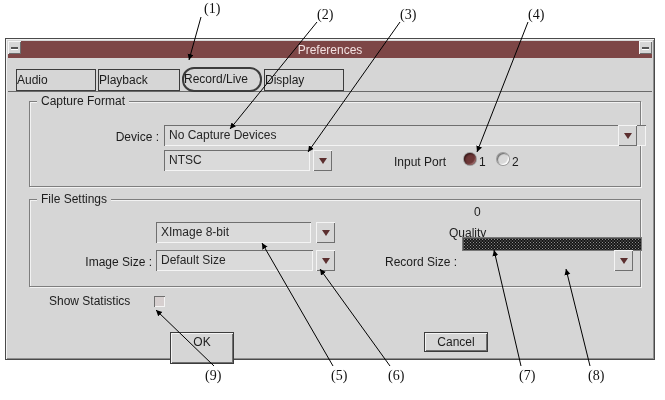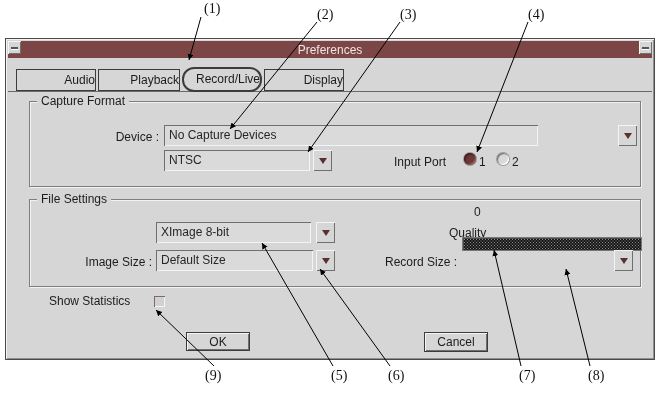--- a/index.html
+++ b/index.html
@@ -13,21 +13,21 @@
             box-shadow: inset 1px 1px 0 #f2f2f2, inset -1px -1px 0 #8f8f8f; }
   .titlebar { position: absolute; left: 2px; top: 2px; width: 644px; height: 17px;
               background: #7d4646; display: flex; align-items: center; justify-content: center; }
   .title { font-size: 12px; color: #f2e2e2; }
   .tb-btn { position: absolute; top: 2px; width: 13px; height: 13px; background: #d6d6d6;
             box-shadow: inset 1px 1px 0 #f4f4f4, inset -1px -1px 0 #6f6f6f; }
   .tb-btn.left { left: 2px; } .tb-btn.right { right: 2px; }
   .dash { position: absolute; left: 3px; top: 6px; width: 7px; height: 2px; background: #555; box-shadow: 0 1px 0 #fff; }
 
   .tab { position: absolute; top: 30px; height: 22px; border: 1px solid #3c3c3c; background: #d6d6d6;
-         font-size: 12px; color: #1c1c1c; text-align: right; line-height: 20px; z-index: 1; }
+         font-size: 12px; color: #1c1c1c; text-align: left; line-height: 20px; z-index: 1; }
   .tab.active { top: 28px; height: 25px; border-width: 2px; line-height: 21px; z-index: 2; border-radius: 12px; }
   .tabline { position: absolute; left: 2px; top: 52px; width: 644px; height: 1px; background: #6a6a6a; }
 
   .group { position: absolute; border: 1px solid #7e7e7e; box-shadow: inset 1px 1px 0 #f2f2f2, 1px 1px 0 #f2f2f2; }
   .group-label { position: absolute; z-index: 2; background: #d6d6d6; padding: 0 4px;
                  font-size: 12px; color: #1c1c1c; height: 15px; line-height: 15px; white-space: nowrap; }
 
   .lbl { position: absolute; font-size: 12px; color: #1c1c1c; white-space: nowrap; text-align: right; }
   .lbl.r { text-align: right; }
   .field { position: absolute; background: #dadada; font-size: 12px; color: #262626;
@@ -87,21 +87,21 @@
     <div class="tab" style="left:10px;width:80px">Audio</div>
     <div class="tab" style="left:92px;width:82px">Playback</div>
     <div class="tab active" style="left:176px;width:80px">Record/Live</div>
     <div class="tab" style="left:258px;width:80px">Display</div>
     <div class="tabline"></div>
 
     <div class="group" style="left:23px;top:62px;width:612px;height:86px"></div>
     <div class="group-label" style="left:31px;top:55px">Capture Format</div>
 
     <div class="lbl r" style="left:55px;top:91px;width:98px">Device :</div>
-    <div class="field" style="left:158px;top:86px;width:374px;height:21px">No Capture Devices</div>
+    <div class="field" style="left:158px;top:86px;width:482px;height:21px">No Capture Devices</div>
     <div class="combo" style="left:612px;top:86px;width:19px;height:21px">
       <span class="arrow-down"></span>
     </div>
 
     <div class="field" style="left:158px;top:111px;width:146px;height:21px">NTSC</div>
     <div class="combo" style="left:307px;top:111px;width:19px;height:21px">
       <span class="arrow-down"></span>
     </div>
 
     <div class="lbl" style="left:388px;top:116px">Input Port</div>
@@ -129,21 +129,21 @@
     <div class="slider" style="left:457px;top:199px;width:178px;height:12px"></div>
 
     <div class="lbl r" style="left:345px;top:216px;width:106px">Record Size :</div>
     <div class="combo" style="left:608px;top:211px;width:19px;height:21px">
       <span class="arrow-down"></span>
     </div>
 
     <div class="lbl" style="left:43px;top:255px">Show Statistics</div>
     <div class="checkbox" style="left:148px;top:257px"></div>
 
-    <div class="pushbtn" style="left:180px;top:293px;width:64px;height:19px">OK</div>
+    <div class="pushbtn" style="left:164px;top:293px;width:64px;height:32px">OK</div>
     <div class="pushbtn" style="left:418px;top:293px;width:64px;height:20px">Cancel</div>
   </div>
 
   <svg class="lines" width="665" height="400">
     <defs>
       <marker id="arrow" markerWidth="8" markerHeight="8" refX="6" refY="3" orient="auto">
         <path d="M0,0 L6,3 L0,6 z" fill="#000"></path>
       </marker>
     </defs>
     <line x1="201" y1="17" x2="189" y2="60" stroke="#000" stroke-width="1" marker-end="url(#arrow)"></line>

